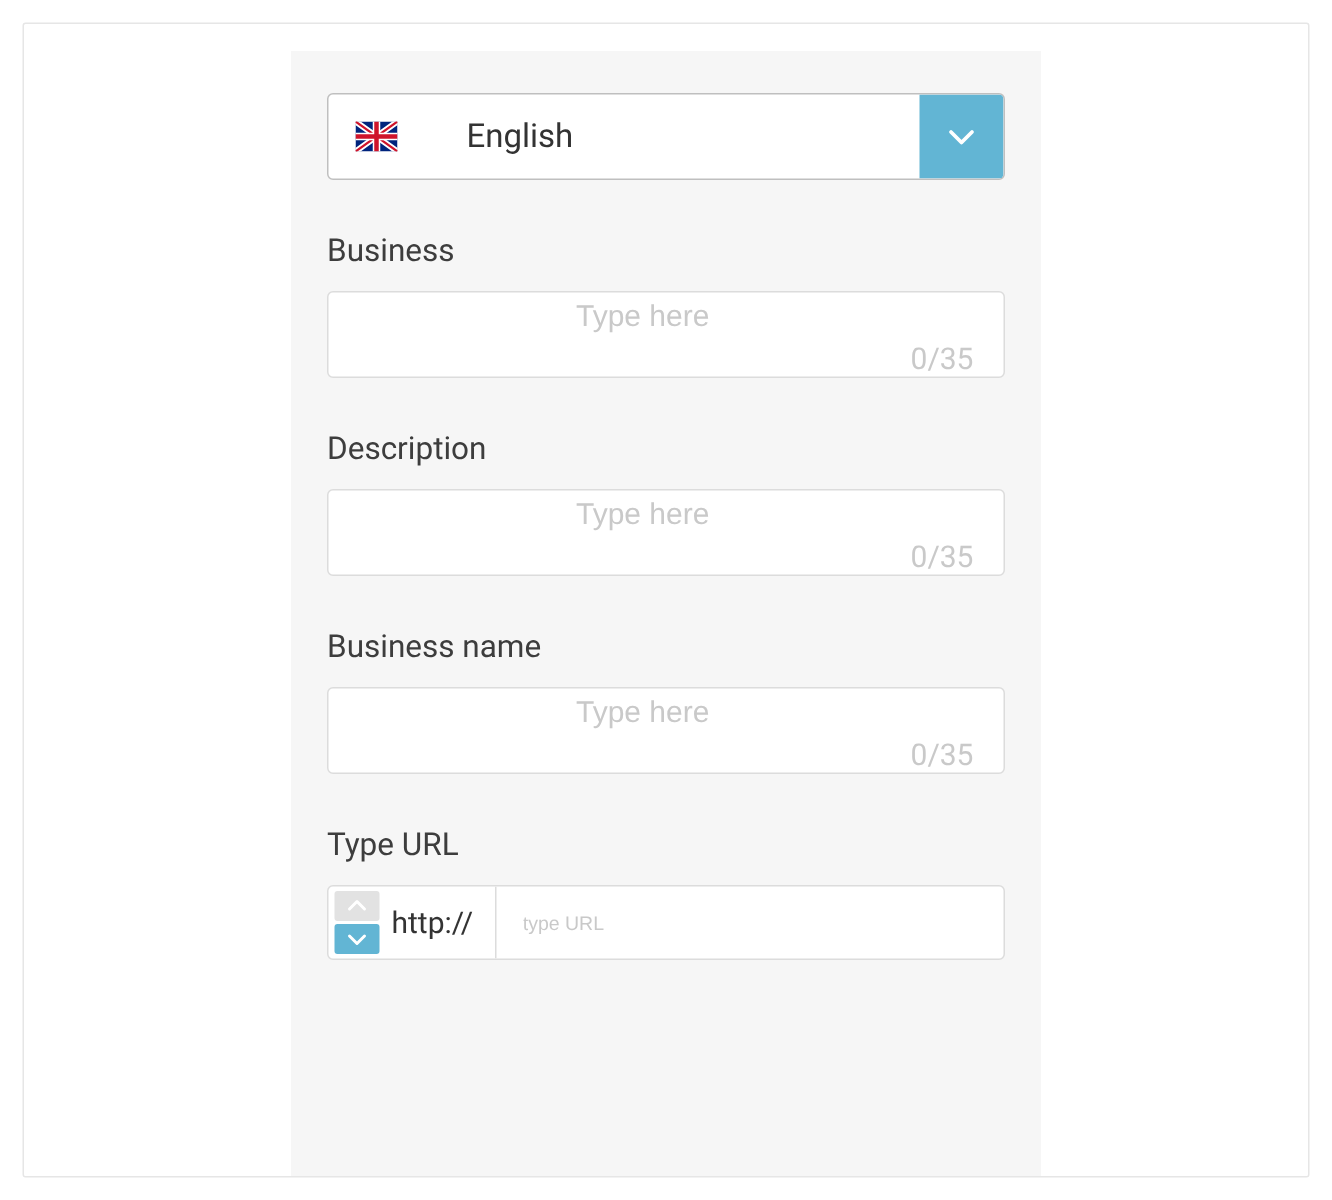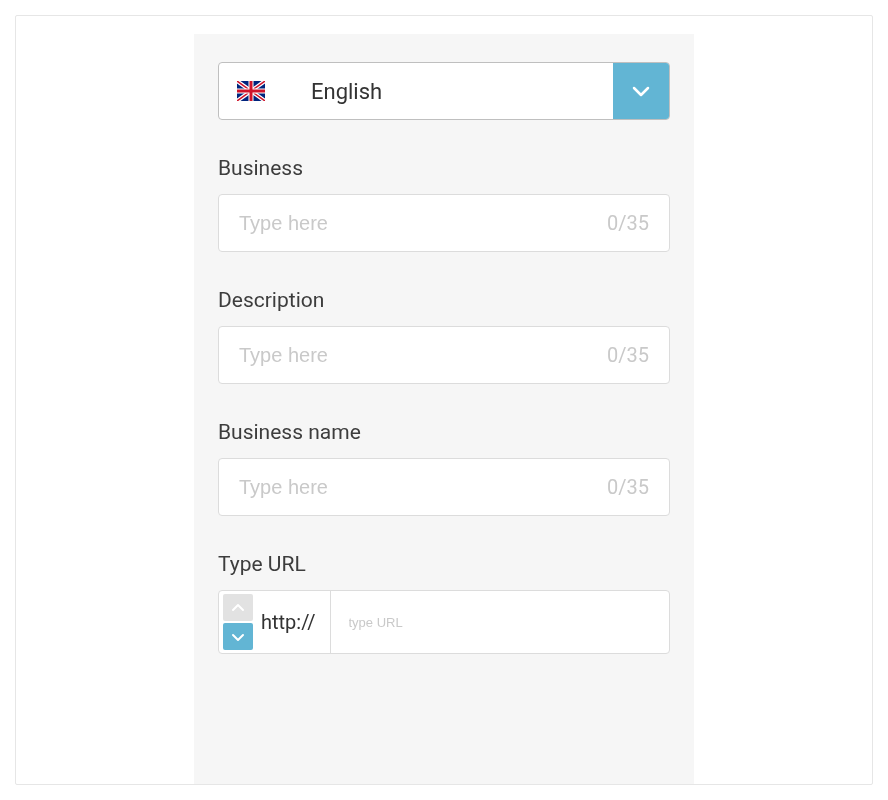--- a/index.html
+++ b/index.html
@@ -60,47 +60,48 @@
       width: 56px;
       height: 100%;
       background: #62b5d4;
       display: flex;
       align-items: center;
       justify-content: center;
     }
     
     .text-input-wrap {
       display: flex;
-      align-items: center;
+      align-items: flex-end;
       background: #fff;
       border: 1px solid #dcdcdc;
       border-radius: 4px;
       height: 58px;
       padding: 0 20px;
+      flex-direction: column;
     }
     .text-input {
       flex: 1;
       border: none;
       outline: none;
       font-size: 20px;
       color: #333;
       background: transparent;
     }
     .text-input::placeholder { color: #c9c9c9; }
     .char-counter {
       font-size: 20px;
       color: #c9c9c9;
     }
     
     .url-row {
       display: flex;
       background: #fff;
       border: 1px solid #dcdcdc;
       border-radius: 4px;
-      height: 64px;
+      height: 50px;
       overflow: hidden;
     }
     .spinner {
       display: flex;
       flex-direction: column;
       width: 36px;
       border-right: 0;
       padding: 3px 0 3px 4px;
     }
     .spinner-btn {

